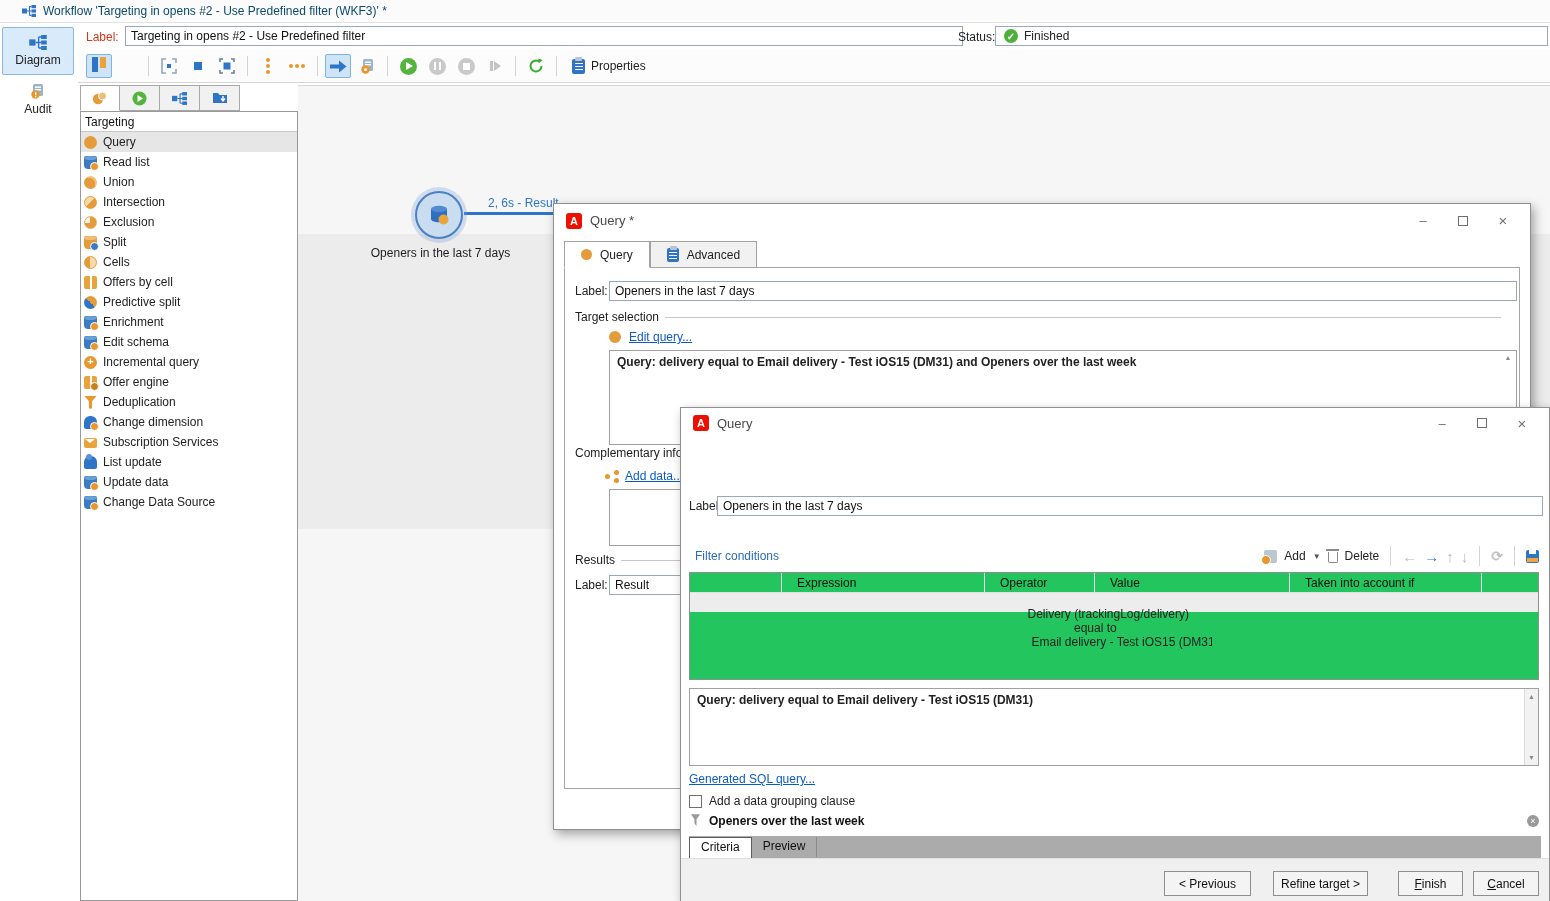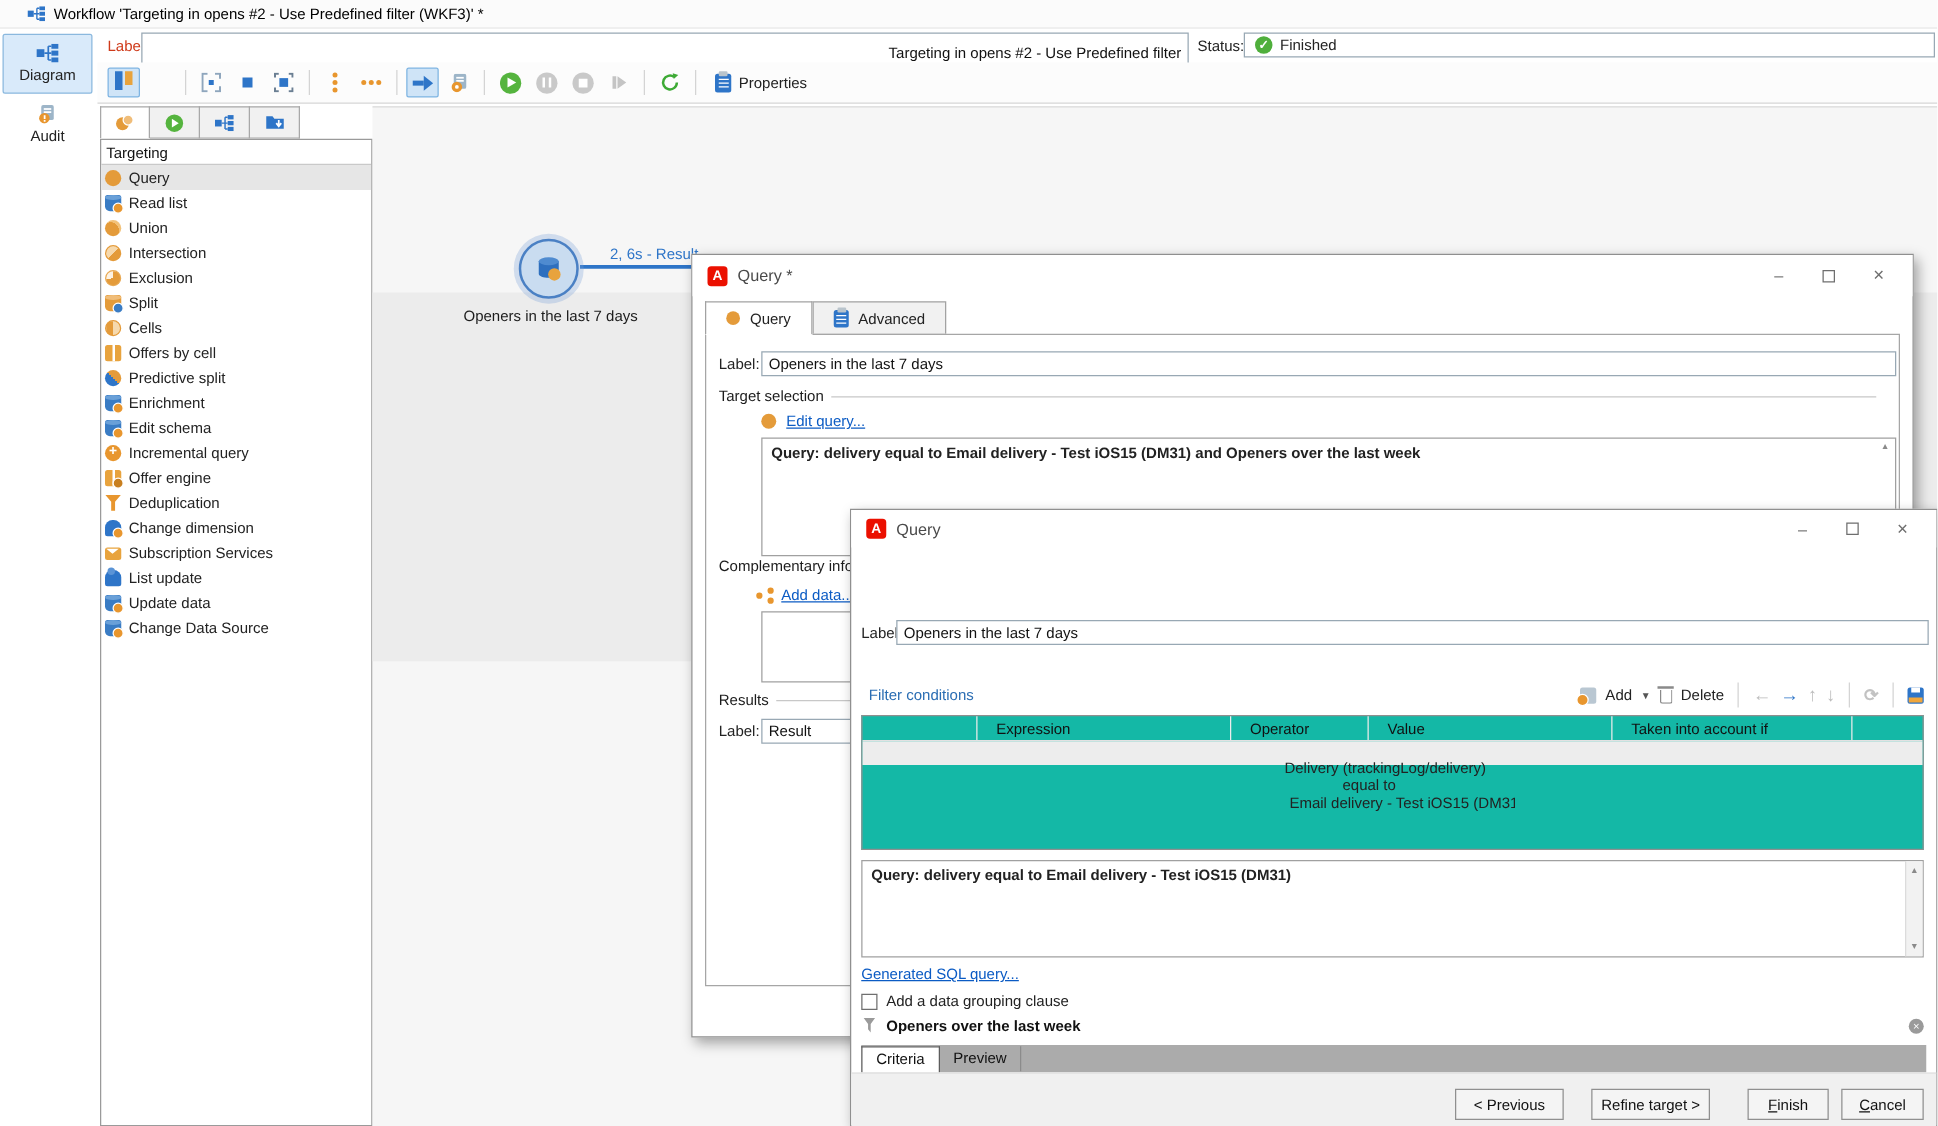--- a/index.html
+++ b/index.html
@@ -3,34 +3,34 @@
 <meta charset="utf-8">
 <style>
   * { margin:0; padding:0; box-sizing:border-box; }
   html,body { background:#fff; }
   body { font-family:"Liberation Sans", sans-serif; font-size:12px; color:#222; }
   #app { position:relative; width:1550px; height:901px; overflow:hidden; background:#fff; }
 
   
   .titlebar { position:absolute; left:0; top:0; width:1550px; height:23px; background:#fbfbfb;
               border-bottom:1px solid #e3e3e3; display:flex; align-items:center; padding-left:22px; gap:7px; }
-  .titlebar .wf-title { color:#000000; font-size:12px; }
+  .titlebar .wf-title { color:#0c4a6e; font-size:12px; }
 
   
   .rail { position:absolute; left:0; top:23px; width:78px; height:878px; background:#fff; }
   .rail-tab { position:absolute; left:2px; width:72px; display:flex; flex-direction:column; align-items:center;
               justify-content:center; gap:3px; cursor:default; }
   .rail-tab.selected { background:#d9eafa; border:1px solid #8ab8de; border-radius:2px; }
   .rail-tab .lbl { font-size:12px; color:#222; }
 
   
   .header-row { position:absolute; left:78px; top:23px; width:1472px; height:27px; background:#fff; }
   .red-caption { position:absolute; left:8px; top:7px; color:#cf3a1a; }
-  .hdr-input { position:absolute; left:35px; top:3px; width:838px; height:20px; border:1px solid #98a8b4;
-               font-family:"Liberation Sans",sans-serif; font-size:12px; padding:15px 5px; color:#111; background:#fff;text-align:right; }
+  .hdr-input { position:absolute; left:47px; top:3px; width:838px; height:20px; border:1px solid #98a8b4;
+               font-family:"Liberation Sans",sans-serif; font-size:12px; padding:3px 5px; color:#111; background:#fff; }
   .status-caption { position:absolute; left:880px; top:7px; color:#222; }
   .status-box { position:absolute; left:917px; top:3px; width:553px; height:20px; border:1px solid #98a8b4;
                 background:#fff; display:flex; align-items:center; gap:6px; padding-left:8px; }
   .check-circle { width:14px; height:14px; border-radius:50%; background:#4faf3c; color:#fff; font-size:10px;
                   display:flex; align-items:center; justify-content:center; font-weight:bold; flex:none; }
 
   
   .toolbar { position:absolute; left:78px; top:50px; width:1472px; height:33px; background:#fcfcfc;
              border-bottom:1px solid #d6d6d6; display:flex; align-items:center; padding-left:8px; gap:3px; }
   .tbtn { width:26px; height:24px; display:flex; align-items:center; justify-content:center; border:1px solid transparent; border-radius:2px; }
@@ -168,21 +168,21 @@
   .caret { font-size:8px; color:#555; }
   .trash { width:10px; height:11px; border:1.5px solid #8a8a8a; border-top:none; border-radius:0 0 2px 2px; position:relative; margin-top:3px; flex:none; }
   .trash::before { content:''; position:absolute; left:-2.5px; top:-3.5px; width:13px; height:2px; background:#8a8a8a; }
   .add-glyph { width:13px; height:13px; position:relative; flex:none; background:#b9c7d2; border-radius:2px; }
   .add-glyph::after { content:''; position:absolute; left:-3px; bottom:-2px; width:8px; height:8px; border-radius:50%; background:#e8962e; border:1px solid #fff; }
   .floppy { width:13px; height:13px; background:#2e75c8; border-radius:2px; position:relative; flex:none; }
   .floppy::before { content:''; position:absolute; left:3px; top:0; width:7px; height:4px; background:#fff; }
   .floppy::after { content:''; position:absolute; left:1px; bottom:1px; width:11px; height:4px; background:#f0a63c; }
   .refresh-grey { color:#c2c2c2; font-size:14px; font-weight:bold; }
 
-  .d2-table { position:absolute; left:8px; top:164px; width:850px; height:108px; border:1px solid #8f8f8f; background:#14b8a6; }
+  .d2-table { position:absolute; left:8px; top:164px; width:850px; height:108px; border:1px solid #8f8f8f; background:#22c55e; }
   .d2-thead { display:flex; height:20px; border-bottom:1px solid #e2e2e2; align-items:center; }
   .d2-thead .th { padding-left:15px; color:#111; border-right:1px solid #ececec; height:100%; display:flex; align-items:center; }
   .d2-row { display:flex; height:19px; align-items:center; background:#ededed;flex-direction:column; }
   .d2-row .td { padding-left:15px; white-space:nowrap; overflow:hidden; }
   .cw0 { width:92px; flex:none; } .cw1 { width:203px; flex:none; } .cw2 { width:110px; flex:none; }
   .cw3 { width:195px; flex:none; } .cw4 { width:192px; flex:none; } .cw5 { flex:1; }
   .row-dot { width:11px; height:11px; border-radius:50%; background:#e49b3a; margin-left:30px; }
 
   .d2-preview { position:absolute; left:8px; top:280px; width:850px; height:78px; border:1px solid #a0a0a0; }
   .d2-preview .text { position:absolute; left:7px; top:4px; right:20px; font-weight:bold; }

